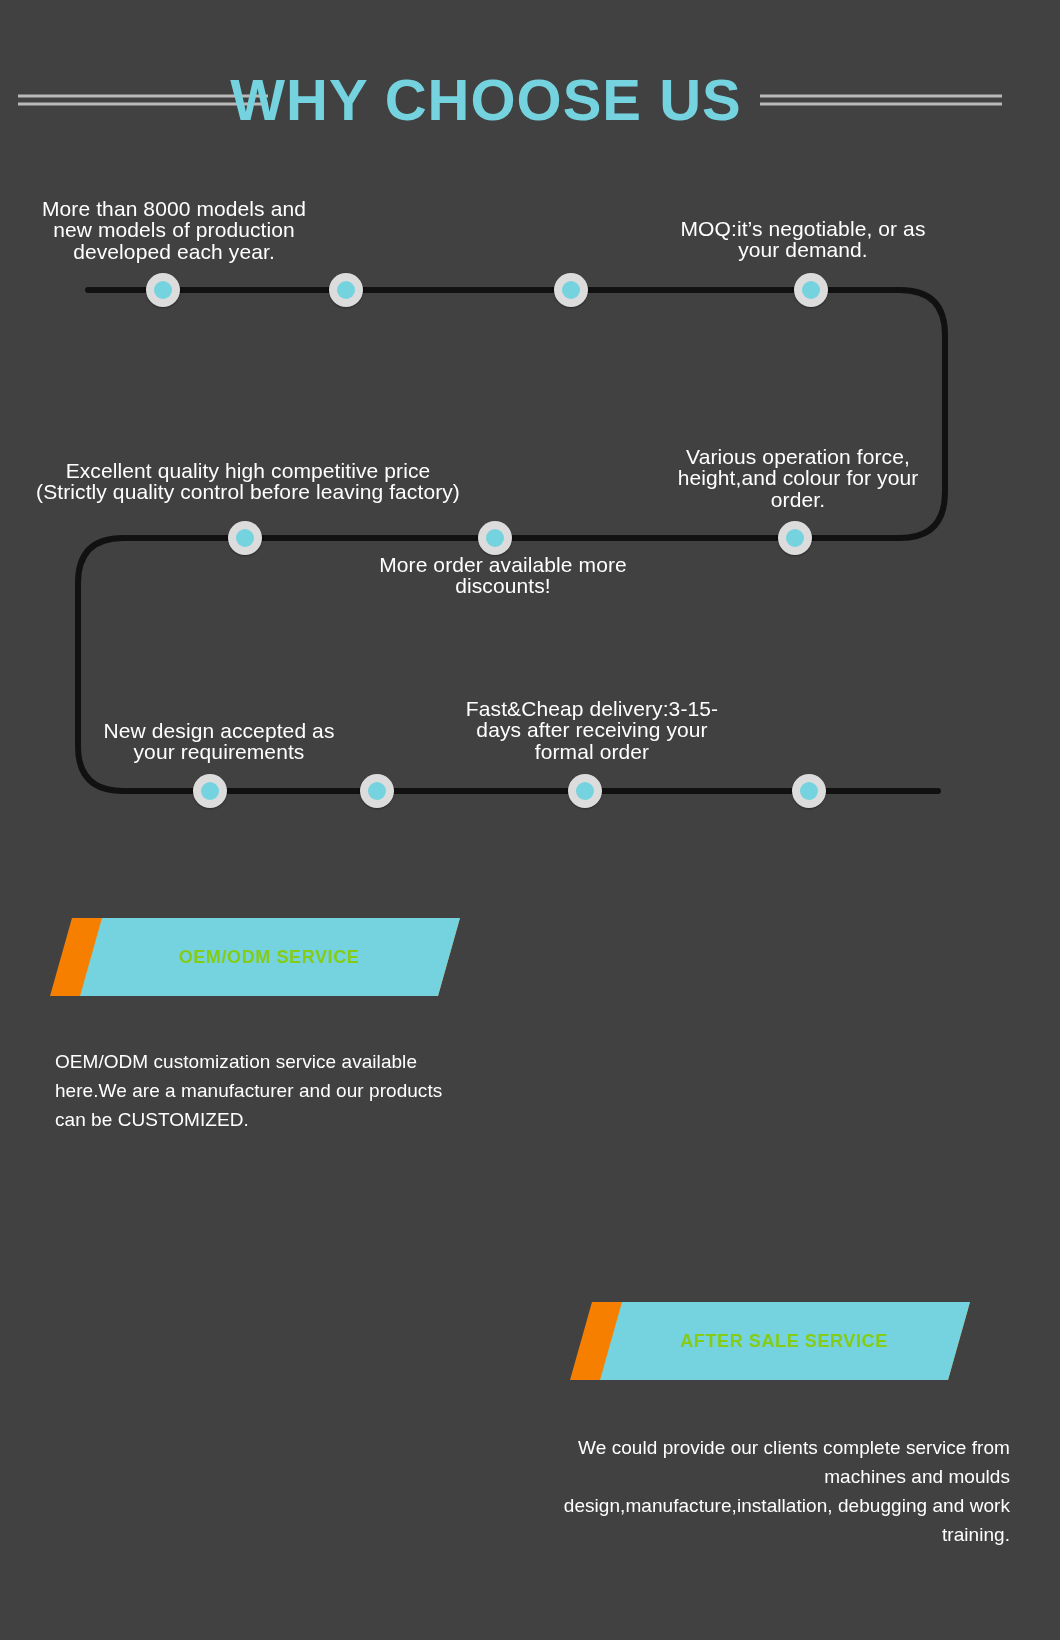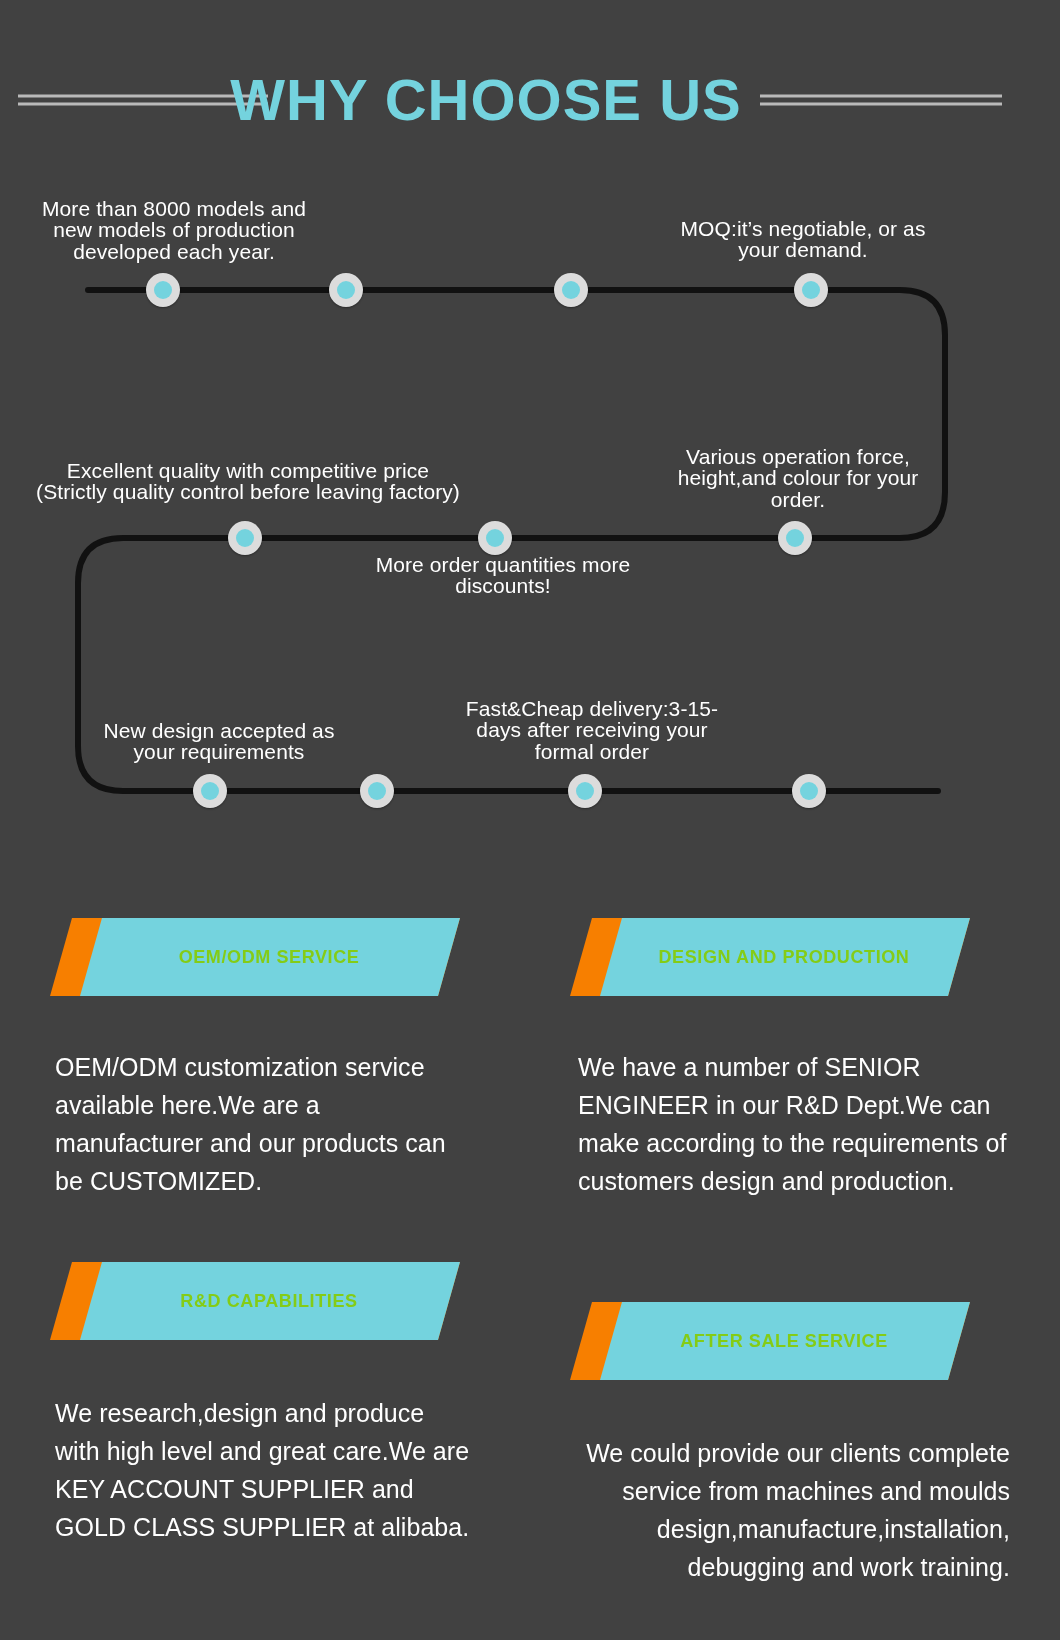--- a/index.html
+++ b/index.html
@@ -76,21 +76,21 @@
     position:absolute; left:0; top:0; width:100%; height:100%;
     display:flex; align-items:center; justify-content:center;
     color:#84cc16; font-size:18px; font-weight:bold;
     letter-spacing:0.6px;
     padding-left:28px;
   }
 
   .body-text {
     position:absolute;
     color:#ffffff;
-    font-size:25px;
+    font-size:19px;
     line-height:1.52;
     letter-spacing:0.05px;
   }
 </style>
 </head>
 <body>
 
 <div class="page">
 
   <div class="header">
@@ -148,28 +148,28 @@
         <i></i>
       </div>
 
     <div class="tl-label" style="left: 18px; top: 28px; width: 312px; white-space: pre-line;">More than 8000 models and
 new models of production
 developed each year.</div>
 
     <div class="tl-label" style="left: 648px; top: 48px; width: 310px; white-space: pre-line;">MOQ:it’s negotiable, or as
 your demand.</div>
 
-    <div class="tl-label" style="left: 8px; top: 290px; width: 480px; white-space: pre-line;">Excellent quality with competitive price
+    <div class="tl-label" style="left: 8px; top: 290px; width: 480px; white-space: pre-line;">Excellent quality high competitive price
 (Strictly quality control before leaving factory)</div>
 
     <div class="tl-label" style="left: 650px; top: 276px; width: 296px; white-space: pre-line;">Various operation force,
 height,and colour for your
 order.</div>
 
-    <div class="tl-label" style="left: 340px; top: 384px; width: 326px; white-space: pre-line;">More order quantities more
+    <div class="tl-label" style="left: 340px; top: 384px; width: 326px; white-space: pre-line;">More order available more
 discounts!</div>
 
     <div class="tl-label" style="left: 85px; top: 550px; width: 268px; white-space: pre-line;">New design accepted as
 your requirements</div>
 
     <div class="tl-label" style="left: 448px; top: 528px; width: 288px; white-space: pre-line;">Fast&amp;Cheap delivery:3-15-
 days after receiving your
 formal order</div>
   </div>
 
@@ -177,41 +177,21 @@
     <div class="banner">
       <svg class="shape" viewBox="0 0 410 78" preserveAspectRatio="none">
         <polygon points="22,0 410,0 388,78 0,78" fill="#f77f00"></polygon>
         <polygon points="52,0 410,0 388,78 30,78" fill="#74d3de"></polygon>
       </svg>
       <div class="btext">OEM/ODM SERVICE</div>
     </div>
     <div class="body-text" style="left:5px; top:130px; width:415px;">OEM/ODM customization service available here.We are a manufacturer and our products can be CUSTOMIZED.</div>
   </div>
 
-  <div class="card" style="left:570px; top:918px; width:400px;">
-    <div class="banner">
-      <svg class="shape" viewBox="0 0 400 78" preserveAspectRatio="none">
-        <polygon points="22,0 400,0 378,78 0,78" fill="#f77f00"></polygon>
-        <polygon points="52,0 400,0 378,78 30,78" fill="#74d3de"></polygon>
-      </svg>
-      <div class="btext">DESIGN AND PRODUCTION</div>
-    </div>
-    <div class="body-text" style="left:8px; top:130px; width:430px;">We have a number of SENIOR ENGINEER in our R&amp;D Dept.We can make according to the requirements of customers design and production.</div>
-  </div>
-
-  <div class="card" style="left:50px; top:1262px; width:410px;">
-    <div class="banner">
-      <svg class="shape" viewBox="0 0 410 78" preserveAspectRatio="none">
-        <polygon points="22,0 410,0 388,78 0,78" fill="#f77f00"></polygon>
-        <polygon points="52,0 410,0 388,78 30,78" fill="#74d3de"></polygon>
-      </svg>
-      <div class="btext">R&amp;D CAPABILITIES</div>
-    </div>
-    <div class="body-text" style="left:5px; top:132px; width:418px;">We research,design and produce with high level and great care.We are KEY ACCOUNT SUPPLIER and GOLD CLASS SUPPLIER at alibaba.</div>
-  </div>
+
 
   <div class="card" style="left:570px; top:1262px; width:400px;margin-top:40px;">
     <div class="banner">
       <svg class="shape" viewBox="0 0 400 78" preserveAspectRatio="none">
         <polygon points="22,0 400,0 378,78 0,78" fill="#f77f00"></polygon>
         <polygon points="52,0 400,0 378,78 30,78" fill="#74d3de"></polygon>
       </svg>
       <div class="btext">AFTER SALE SERVICE</div>
     </div>
     <div class="body-text" style="left:-8px; top:132px; width:448px;text-align:right;">We could provide our clients complete service from machines and moulds design,manufacture,installation, debugging and work training.</div>

